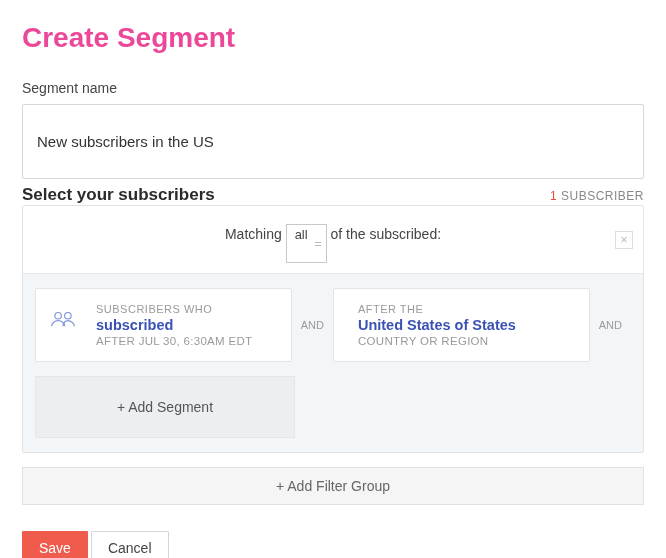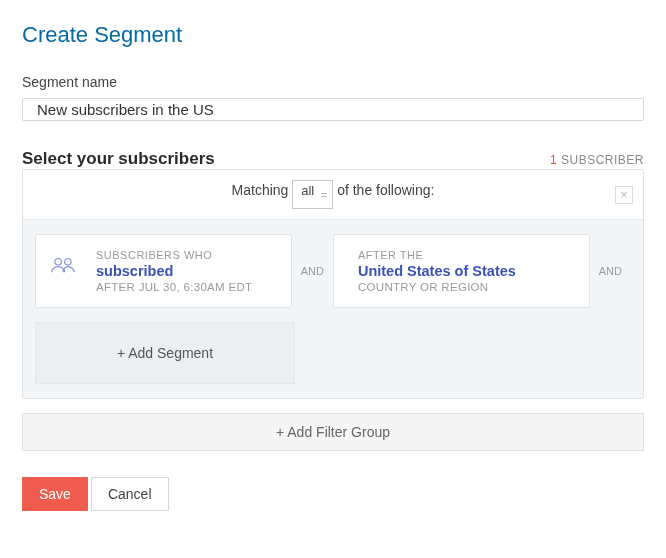--- a/index.html
+++ b/index.html
@@ -4,38 +4,38 @@
 <style>
   * { box-sizing: border-box; margin: 0; padding: 0; }
   body {
     font-family: -apple-system, BlinkMacSystemFont, "Segoe UI", Helvetica, Arial, sans-serif;
     background: #fff;
     color: #333;
     width: 666px;
     padding: 22px 22px 30px 22px;
   }
   h1 {
-    font-size: 22px;
-    font-weight: 400;
-    color: #0369a1;
+    font-size: 28px;
+    font-weight: 700;
+    color: #ec4899;
     margin-bottom: 26px;
   }
   .field-label {
     font-size: 14px;
     color: #444;
     margin-bottom: 8px;
   }
   .text-input {
     width: 100%;
     border: 1px solid #d7d7d7;
     border-radius: 2px;
-    padding: 2px 14px;
+    padding: 28px 14px;
     font-size: 15px;
     color: #333;
-    margin-bottom: 28px;
+    margin-bottom: 6px;
   }
   .select-row {
     display: flex;
     align-items: baseline;
     justify-content: space-between;
   }
   .select-row h2 {
     font-size: 17px;
     font-weight: 700;
     color: #2b2b2b;
@@ -57,24 +57,25 @@
     background: #fff;
     border-bottom: 1px solid #e8e8e8;
     text-align: center;
     padding: 10px 12px;
     font-size: 14px;
     color: #444;
   }
   .match-select {
     display: inline-block;
     border: 1px solid #c8c8c8;
-    padding: 2px 18px 10px 8px;
+    padding: 2px 18px 20px 8px;
     font-size: 13px;
     position: relative;
     background: #fff;
+    margin-top: 8px;
   }
   .match-select::after {
     content: "";
     position: absolute;
     right: 5px;
     top: 50%;
     width: 6px; height: 8px;
     transform: translateY(-50%);
     background:
       linear-gradient(#888,#888), linear-gradient(#888,#888);
@@ -192,21 +193,21 @@
   <div class="count">
     <span class="num">1</span>
     <span>SUBSCRIBER</span>
   </div>
 </div>
 
 <div class="group-outer">
   <div class="match-bar">
     <span>Matching</span>
     <span class="match-select">all</span>
-    <span>of the following:</span>
+    <span>of the subscribed:</span>
     <span class="close-x">×</span>
   </div>
 
   <div class="filters-area">
     <div class="filter-row">
       <div class="filter-card">
         <span class="people-icon">
           <svg viewBox="0 0 32 20" fill="none" stroke="currentColor" stroke-width="1.4">
             <circle cx="10" cy="6" r="4"></circle>
             <circle cx="22" cy="6" r="4"></circle>

